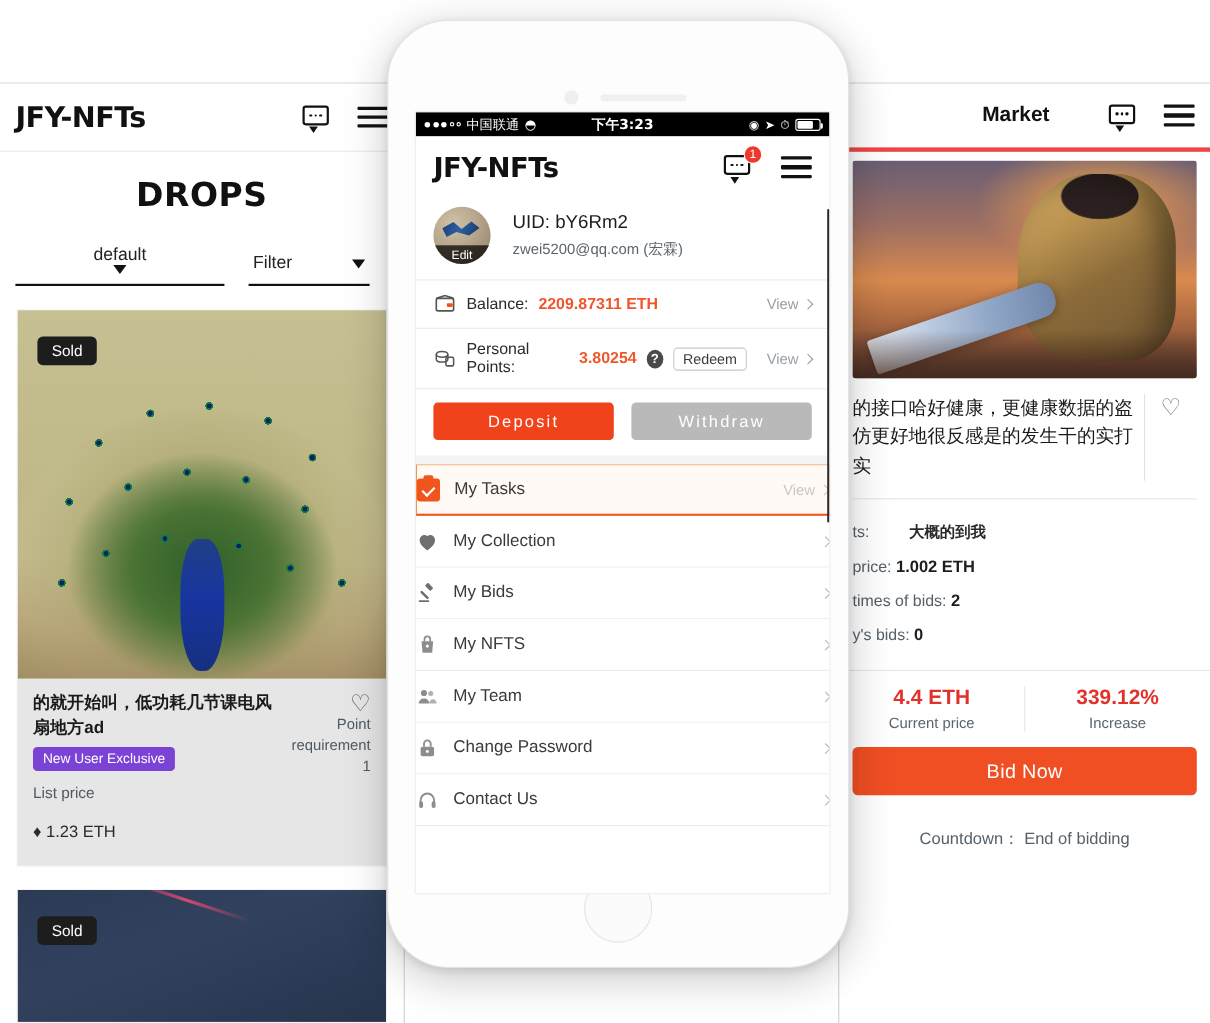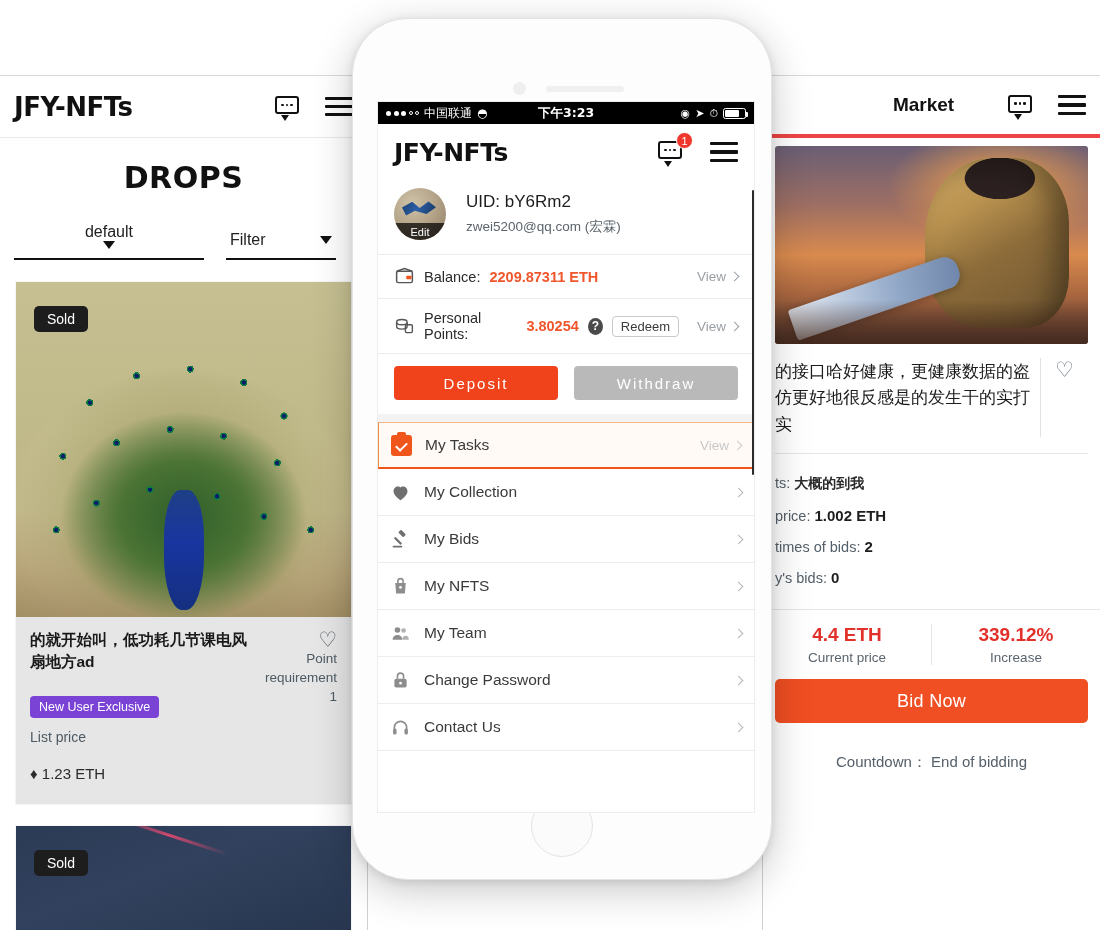--- a/index.html
+++ b/index.html
@@ -67,21 +67,21 @@
   }
   .card-img { position: relative; height: 335px; overflow: hidden; }
   .sold-badge {
     position: absolute; left: 18px; top: 24px; background: #1d1d1d; color: #fff;
     font-size: 14px; padding: 5px 13px; border-radius: 5px; z-index: 3;
   }
   .card-body { padding: 12px 14px 22px 14px; display: flex; }
   .card-left { flex: 1; padding-right: 8px; }
   .card-title { font-size: 15.5px; font-weight: bold; color: #1a1a1a; line-height: 1.45; }
   .tag-new {
-    display: inline-block; margin-top: 22px; background: #7b42d6; color: #fff;
+    display: inline-block; margin-top: 5px; background: #7b42d6; color: #fff;
     font-size: 12.5px; padding: 4px 9px; border-radius: 4px;
   }
   .list-label { margin-top: 11px; font-size: 14px; color: #4e5a63; }
   .list-price { margin-top: 20px; font-size: 15px; color: #2b2b2b; }
   .card-right { width: 82px; text-align: right; font-size: 13.5px; color: #4e5a63; line-height: 1.4; }
   .heart-outline { font-size: 21px; color: #4e5a63; line-height: 1; }
 
   
   .peacock { position: absolute; inset: 0; background:
       radial-gradient(ellipse 62% 46% at 50% 76%, rgba(20,60,25,0.0) 62%, rgba(125,120,60,0.18) 100%),
@@ -157,21 +157,21 @@
   .r-title {
     flex: 1; font-size: 17px; font-weight: normal; color: #1b1b1b; line-height: 1.55;
     font-family: "DejaVu Sans", sans-serif;
   }
   .r-heart { width: 48px; display: flex; align-items: flex-start; justify-content: center; border-left: 1px solid #e2e2e2; }
   .r-heart span { font-size: 21px; color: #6b7680; }
   .r-divider { height: 1px; background: #e6e6e6; margin: 16px 12px 0 12px; }
   .r-meta { padding: 14px 12px 0 12px; }
   .r-meta-row { font-size: 14.5px; color: #55606a; padding: 7px 0; white-space: nowrap; }
   .r-meta-row b { color: #1d1d1d; font-size: 15px; }
-  .r-meta-row .cnzh { color: #2b2b2b; font-weight: bold; font-size: 14px; }
+  .r-meta-row .cnzh { color: #2b2b2b; font-weight: bold; font-size: 14px; margin-left: 32px; }
 
   .price-block { display: flex; margin-top: 16px; border-top: 1px solid #e6e6e6; padding: 14px 0 12px 0; }
   .price-cell { flex: 1; text-align: center; }
   .price-cell + .price-cell { border-left: 1px solid #e6e6e6; }
   .price-val { font-size: 19px; font-weight: bold; color: #e2312a; }
   .price-lbl { font-size: 13.5px; color: #5a646d; margin-top: 4px; }
   .bid-btn {
     margin: 2px 12px 0 12px; height: 44px; background: #f04e23; color: #fff;
     border-radius: 5px; display: flex; align-items: center; justify-content: center;
     font-size: 18px; letter-spacing: 0.3px; border: none; cursor: pointer; width: calc(100% - 24px);
@@ -264,21 +264,21 @@
   .btn-row { display: flex; gap: 16px; padding: 12px 16px 14px 16px; border-top: 1px solid #ececec; align-items: center; }
   .pbtn {
     flex: 1; height: 34px; border-radius: 4px; border: none; cursor: pointer;
     font-size: 15px; letter-spacing: 2px; color: #fff; font-family: "Liberation Sans", sans-serif;
   }
   .pbtn.deposit { background: #f0421b; }
   .pbtn.withdraw { background: #b9b9b9; }
 
   .menu-gap { height: 8px; background: #f3f3f3; }
   .menu-item {
-    display: flex; align-items: center; gap: 13px; padding: 0 12px; height: 47px;
+    display: flex; align-items: center; gap: 13px; padding: 0 0; height: 47px;
     font-size: 15.5px; color: #3a3a3a; border-bottom: 1px solid #ededed; background: #fff;
     cursor: pointer; position: relative;
   }
   .menu-item .mtext { flex: 1; }
   .menu-item .grey-chev { color: #b6b6b6; }
   .menu-item.active {
     background: #fffaf6; border: 1px solid #f0883f; border-right-color: #f0561b;
     border-bottom: 2px solid #f0561b; border-top-color: #f3b78a;
   }
   .menu-item.active .view-link { color: #c8c8c8; }

